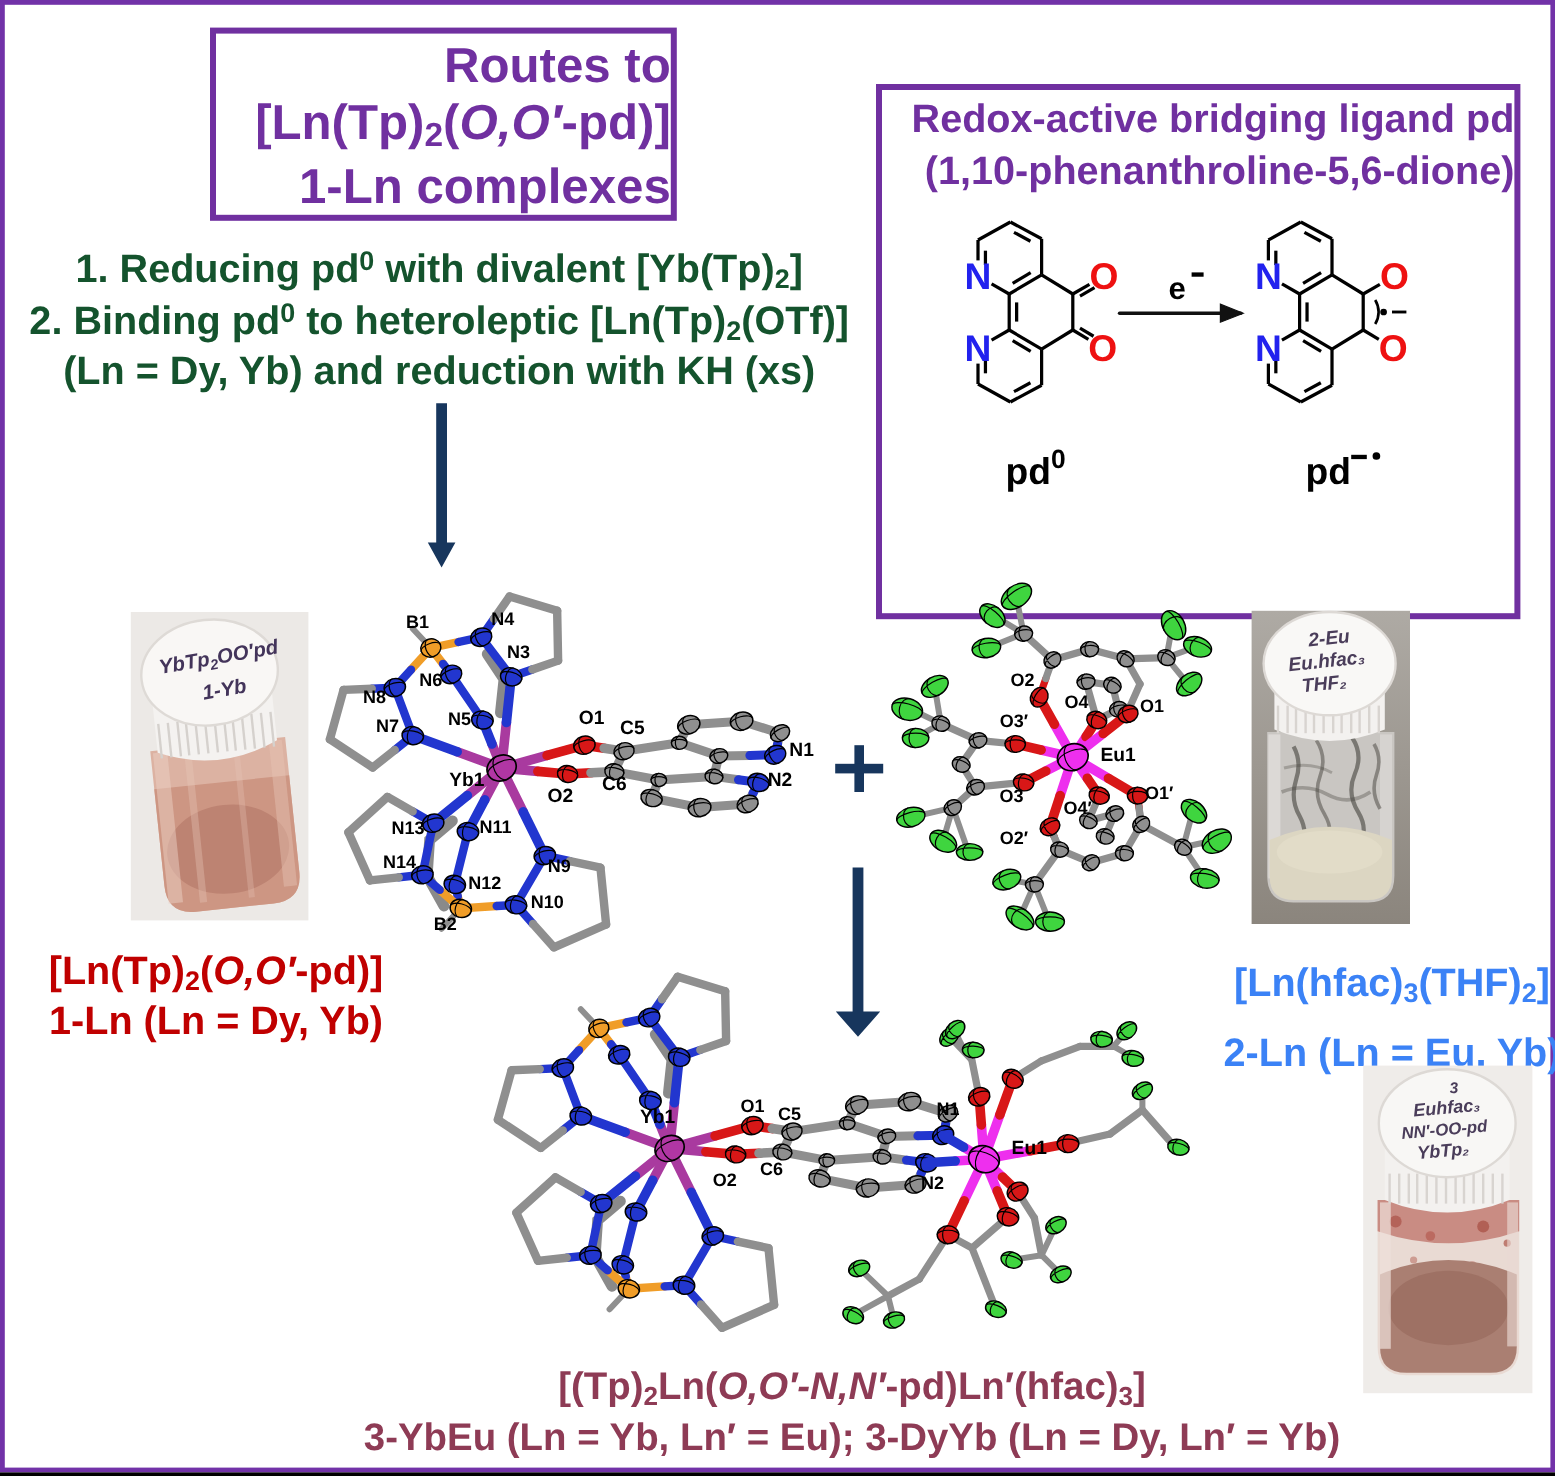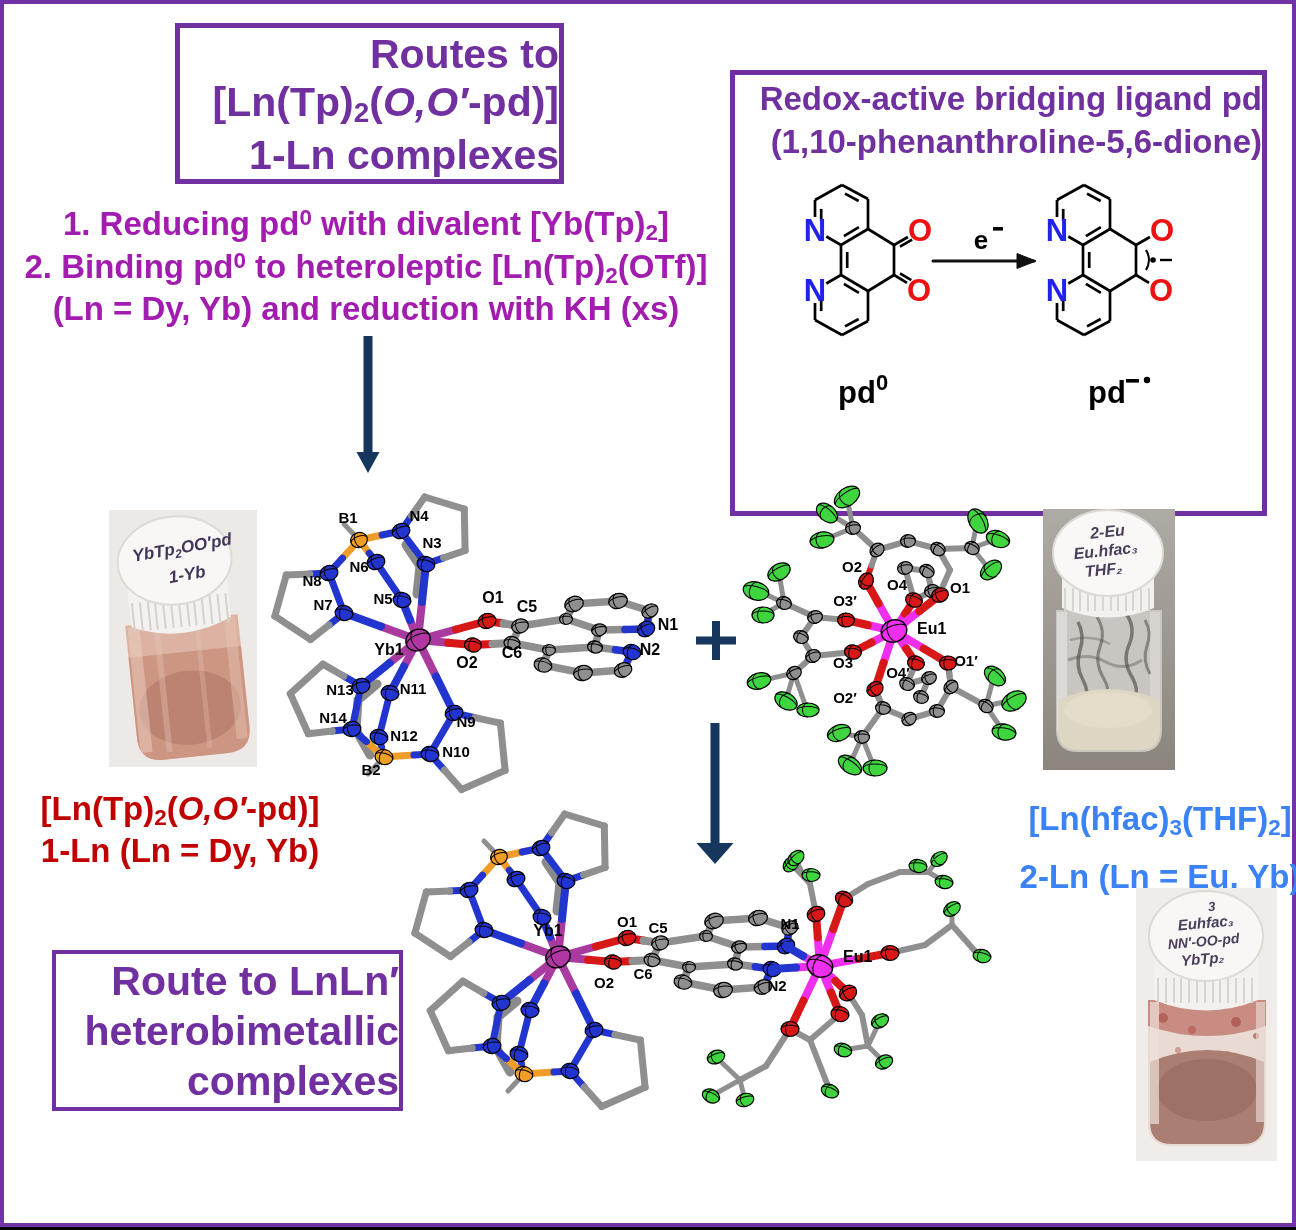--- a/index.html
+++ b/index.html
@@ -7,25 +7,25 @@
 .t{position:absolute;text-align:center;white-space:nowrap}
 i{}
 sub{font-size:68%;vertical-align:baseline;position:relative;top:0.23em}
 sup{font-size:68%;vertical-align:baseline;position:relative;top:-0.45em}
 </style></head><body>
 <div id="c">
 
 <div style="position:absolute;left:0;top:0;width:1296px;height:1227px;border:4px solid #7232a8;box-sizing:border-box"></div>
 <div style="position:absolute;left:0;top:1227px;width:1296px;height:3px;background:#000"></div>
 <div class="pb" style="left:175px;top:23px;width:389px;height:161px;font-size:41px;line-height:48px;padding-top:2px">Routes to<br>[Ln(Tp)<sub>2</sub>(<i>O,O′</i>-pd)]<br>1-Ln complexes</div>
-<div class="t" style="left:0px;top:205px;width:732px;font-size:33px;line-height:38.6px;color:#a21caf">1. Reducing pd<sup>0</sup> with divalent [Yb(Tp)<sub>2</sub>]<br>2. Binding pd<sup>0</sup> to heteroleptic [Ln(Tp)<sub>2</sub>(OTf)]<br>(Ln = Dy, Yb) and reduction with KH (xs)</div>
+<div class="t" style="left:0px;top:205px;width:732px;font-size:33px;line-height:38.6px;color:#14532d">1. Reducing pd<sup>0</sup> with divalent [Yb(Tp)<sub>2</sub>]<br>2. Binding pd<sup>0</sup> to heteroleptic [Ln(Tp)<sub>2</sub>(OTf)]<br>(Ln = Dy, Yb) and reduction with KH (xs)</div>
 <div class="pb" style="left:730px;top:70px;width:537px;height:446px;font-size:33px;line-height:43px;padding-top:2px">Redox-active bridging ligand pd<br>(1,10-phenanthroline-5,6-dione)</div>
 <div class="t" style="left:20px;top:790px;width:320px;font-size:33px;line-height:38px;color:#c00000">[Ln(Tp)<sub>2</sub>(<i>O,O′</i>-pd)]<br>1-Ln (Ln = Dy, Yb)</div>
 <div class="t" style="left:1000px;top:792px;width:320px;font-size:33px;line-height:54px;color:#3b82f6">[Ln(hfac)<sub>3</sub>(THF)<sub>2</sub>]<br>2-Ln (Ln = Eu, Yb)</div>
-<div class="pb" style="left:52px;top:950px;width:351px;height:161px;border-width:4px;font-size:41px;line-height:50px;padding-top:2px">Route to LnLn′<br>heterobimetallic<br>complexes</div>
+<div class="t" style="left:280px;top:1136px;width:860px;font-size:32px;line-height:38px;color:#8e3b55">[(Tp)<sub>2</sub>Ln(<i>O,O′-N,N′</i>-pd)Ln′(hfac)<sub>3</sub>]<br>3-YbEu (Ln = Yb, Ln′ = Eu); 3-DyYb (Ln = Dy, Ln′ = Yb)</div>
 <svg width="1296" height="1230" viewBox="0 0 1296 1230" style="position:absolute;left:0;top:0">
       <rect x="109" y="510" width="148" height="257" fill="#ece9e6"></rect>
       <g transform="rotate(-6 183 640)">
         <path d="M 127 620 L 127 733 Q 127 757 151 757 L 216 757 Q 240 757 240 733 L 240 620 Z" fill="#dcb2a2"></path>
         <path d="M 127 652 L 127 733 Q 127 757 151 757 L 216 757 Q 240 757 240 733 L 240 652 Z" fill="#cd9683"></path>
         <ellipse cx="183" cy="708" rx="51" ry="37" fill="#bd8372"></ellipse>
         <rect x="129" y="622" width="12" height="126" fill="#ecd0c3" opacity="0.5"></rect>
         <rect x="226" y="622" width="11" height="122" fill="#e6c4b4" opacity="0.45"></rect>
         <rect x="155" y="628" width="6" height="122" fill="#e8c8ba" opacity="0.35"></rect>
         <rect x="196" y="628" width="5" height="122" fill="#e8c8ba" opacity="0.3"></rect>

